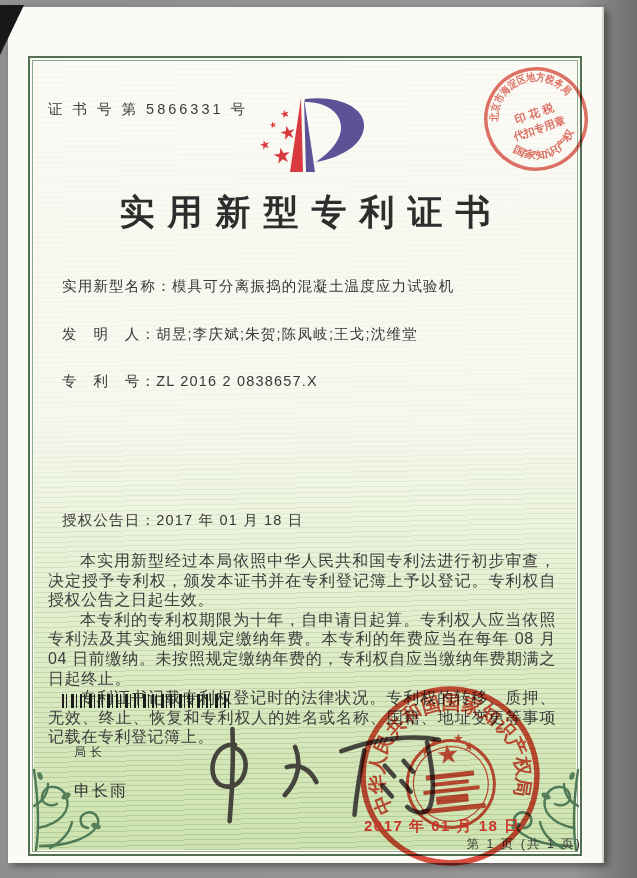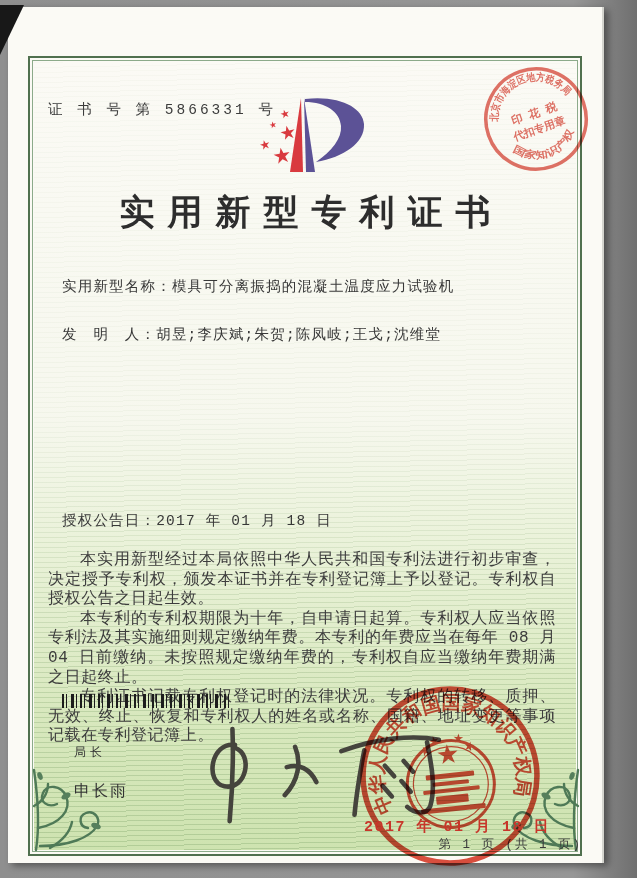--- a/index.html
+++ b/index.html
@@ -1,18 +1,18 @@
 <!DOCTYPE html>
 <html><head>
 <meta charset="utf-8">
 <style>
   html,body{margin:0;padding:0;background:#666;}
   #scan{position:relative;width:637px;height:878px;overflow:hidden;
     background:linear-gradient(90deg,#8f8f8f 0%,#969696 90%,#6f6f6f 100%);
-    font-family:Liberation Mono, monospace;}
+    font-family:Liberation Sans, sans-serif;}
   #paper{position:absolute;left:8px;top:7px;width:594px;height:856px;
     background:#fbfaf5;border-right:2px solid #d5d5cf;box-shadow:4px 3px 7px rgba(0,0,0,.4);}
   .wedge{position:absolute;left:0;top:5px;width:24px;height:50px;background:#181818;
     clip-path:polygon(0 0,100% 0,0 100%);}
   
   .frame{position:absolute;left:28px;top:56px;width:554px;height:800px;
     border:2px solid #50704f;box-sizing:border-box;}
   .frame-inner{position:absolute;inset:2px;border:1px solid #8caa8a;}
   .tint{position:absolute;inset:4px;
     background:linear-gradient(180deg,rgba(236,242,222,0) 0%,rgba(236,242,222,.30) 45%,
@@ -107,20 +107,23 @@
   </svg>
 
   <div class="title">实用新型专利证书</div>
 
   <div class="field" style="top:325px">
     <span>发　明　人：</span><span>胡昱;李庆斌;朱贺;陈凤岐;王戈;沈维堂</span>
   </div>
   <div class="field" style="top:277px">
     <span>实用新型名称：</span><span>模具可分离振捣的混凝土温度应力试验机</span>
   </div>
+  <div class="field" style="top:372px">
+    <span>专　利　号：</span><span>ZL 2016 2 0838657.X</span>
+  </div>
   <div class="field" style="top:511px">
     <span>授权公告日：</span><span>2017 年 01 月 18 日</span>
   </div>
 
   <div class="paras">
     <p>本实用新型经过本局依照中华人民共和国专利法进行初步审查，决定授予专利权，颁发本证书并在专利登记簿上予以登记。专利权自授权公告之日起生效。</p>
     <p>本专利的专利权期限为十年，自申请日起算。专利权人应当依照专利法及其实施细则规定缴纳年费。本专利的年费应当在每年 08 月 04 日前缴纳。未按照规定缴纳年费的，专利权自应当缴纳年费期满之日起终止。</p>
     <p>专利证书记载专利权登记时的法律状况。专利权的转移、质押、无效、终止、恢复和专利权人的姓名或名称、国籍、地址变更等事项记载在专利登记簿上。</p>
   </div>
 

